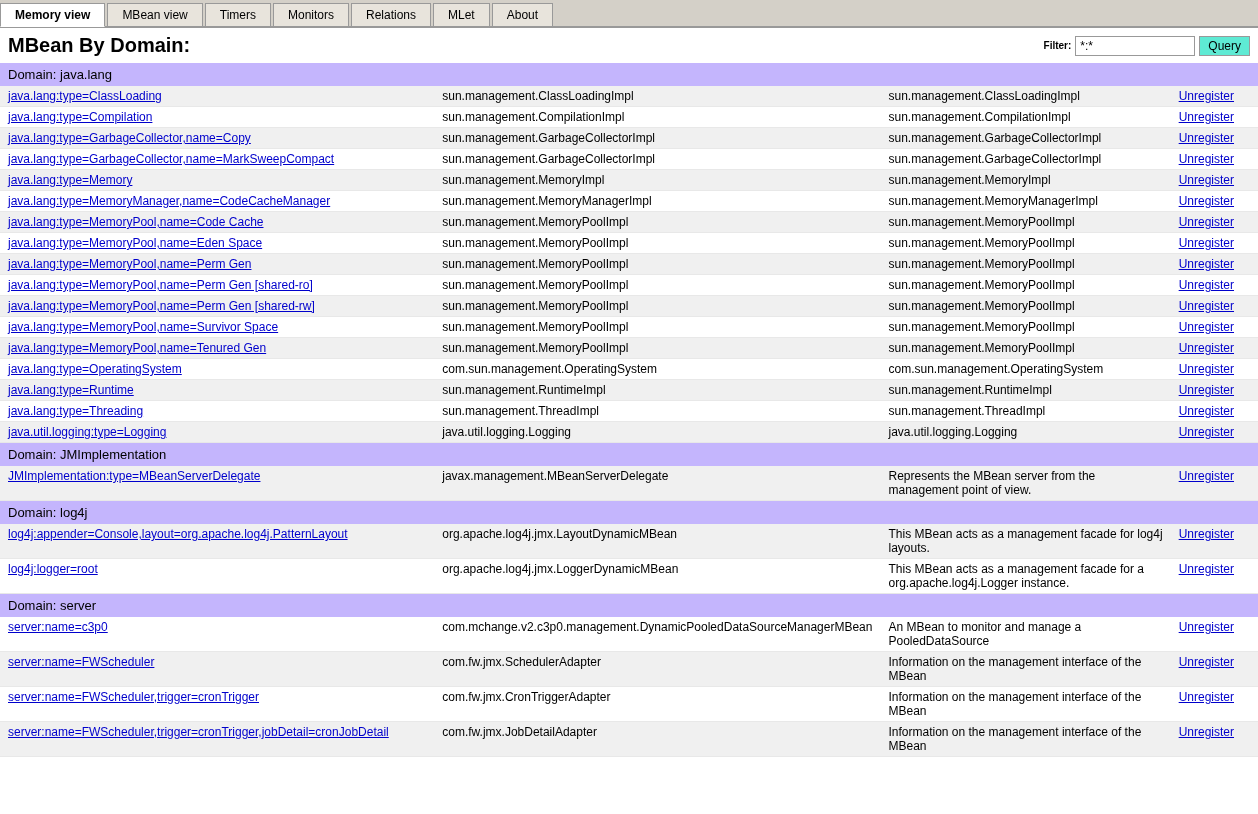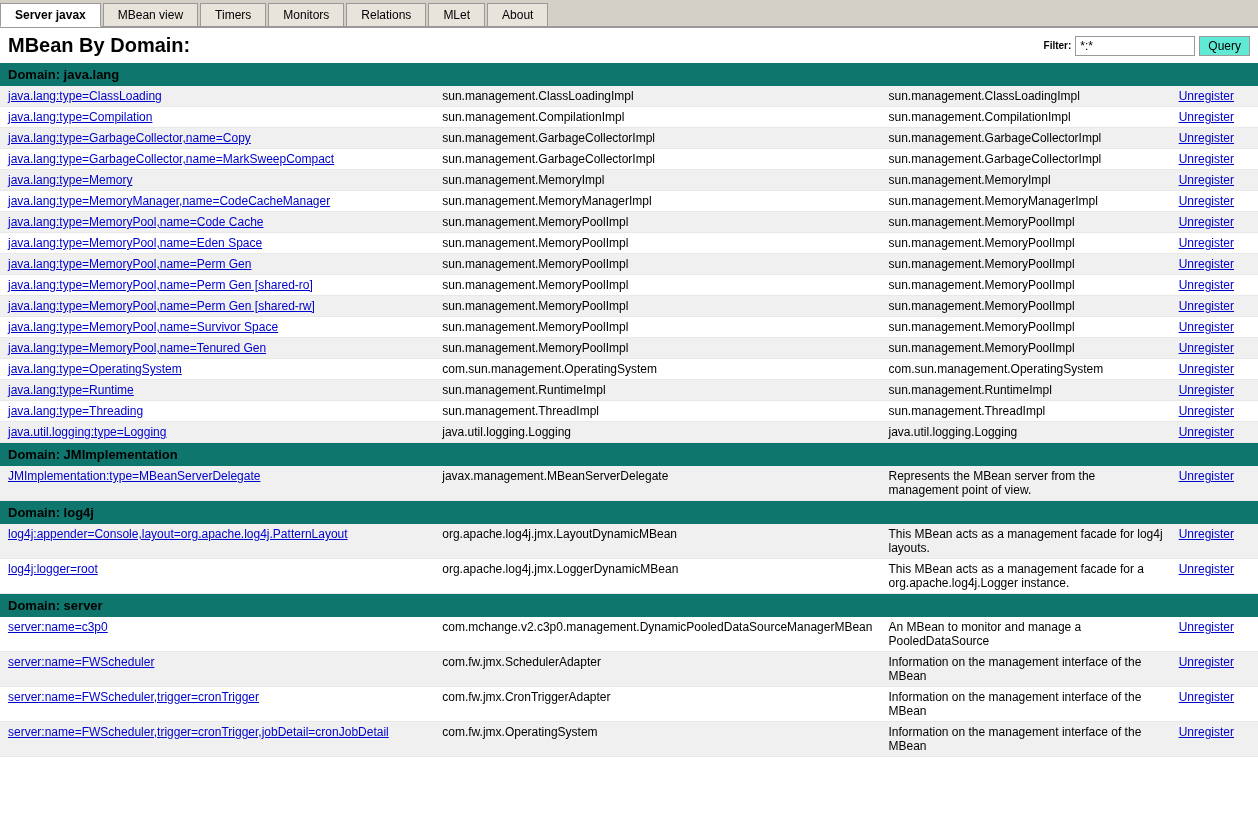--- a/index.html
+++ b/index.html
@@ -64,22 +64,22 @@
       border: 1px solid #999;
       cursor: pointer;
     }
 
     
     .main-table {
       width: 100%;
       border-collapse: collapse;
     }
     .domain-header td {
-      background: #0f766e;
-      font-weight: bold;
+      background: #c4b5fd;
+      font-weight: normal;
       font-size: 13px;
       padding: 4px 8px;
       color: #000;
       margin-left: 20px;
     }
     .data-row td {
       padding: 3px 8px;
       vertical-align: top;
       border-bottom: 1px solid #e8e8e8;
     }
@@ -107,21 +107,21 @@
     }
     .col1 { width: 37%; }
     .col2 { width: 28%; }
     .col3 { width: 27%; }
     .col4 { width: 8%; }
   </style>
 </head>
 <body>
 
 <div class="tab-bar">
-  <div class="tab active">Server javax</div>
+  <div class="tab active">Memory view</div>
   <div class="tab">MBean view</div>
   <div class="tab">Timers</div>
   <div class="tab">Monitors</div>
   <div class="tab">Relations</div>
   <div class="tab">MLet</div>
   <div class="tab">About</div>
 </div>
 
 <div class="header-row">
   <div class="header-title">MBean By Domain:</div>
@@ -279,18 +279,18 @@
         <td class="unregister-cell col4"><a href="#">Unregister</a></td>
       </tr>
       <tr class="data-row">
         <td class="link-cell col1"><a href="#">server:name=FWScheduler,trigger=cronTrigger</a></td>
         <td class="text-cell col2">com.fw.jmx.CronTriggerAdapter</td>
         <td class="text-cell col3">Information on the management interface of the MBean</td>
         <td class="unregister-cell col4"><a href="#">Unregister</a></td>
       </tr>
       <tr class="data-row">
         <td class="link-cell col1"><a href="#">server:name=FWScheduler,trigger=cronTrigger,jobDetail=cronJobDetail</a></td>
-        <td class="text-cell col2">com.fw.jmx.OperatingSystem</td>
+        <td class="text-cell col2">com.fw.jmx.JobDetailAdapter</td>
         <td class="text-cell col3">Information on the management interface of the MBean</td>
         <td class="unregister-cell col4"><a href="#">Unregister</a></td>
       </tr>
     </tbody>
 </table>
 
 </body></html>

